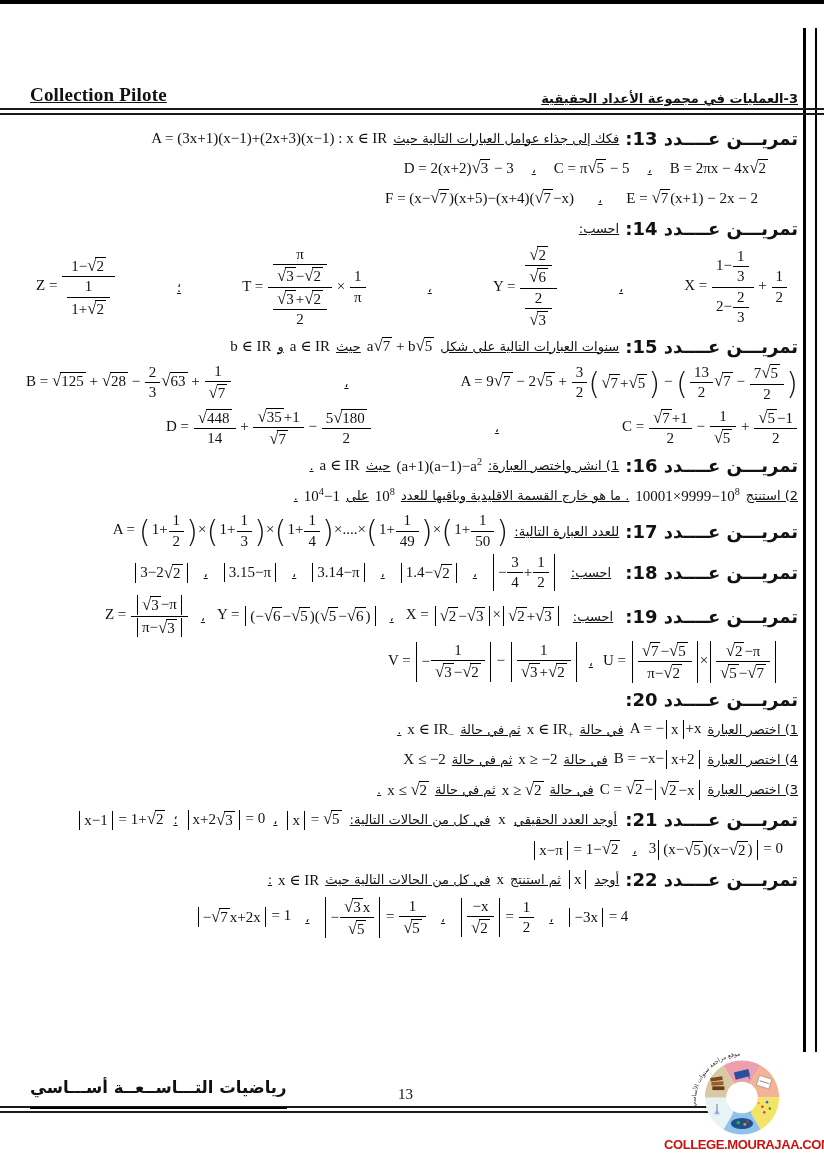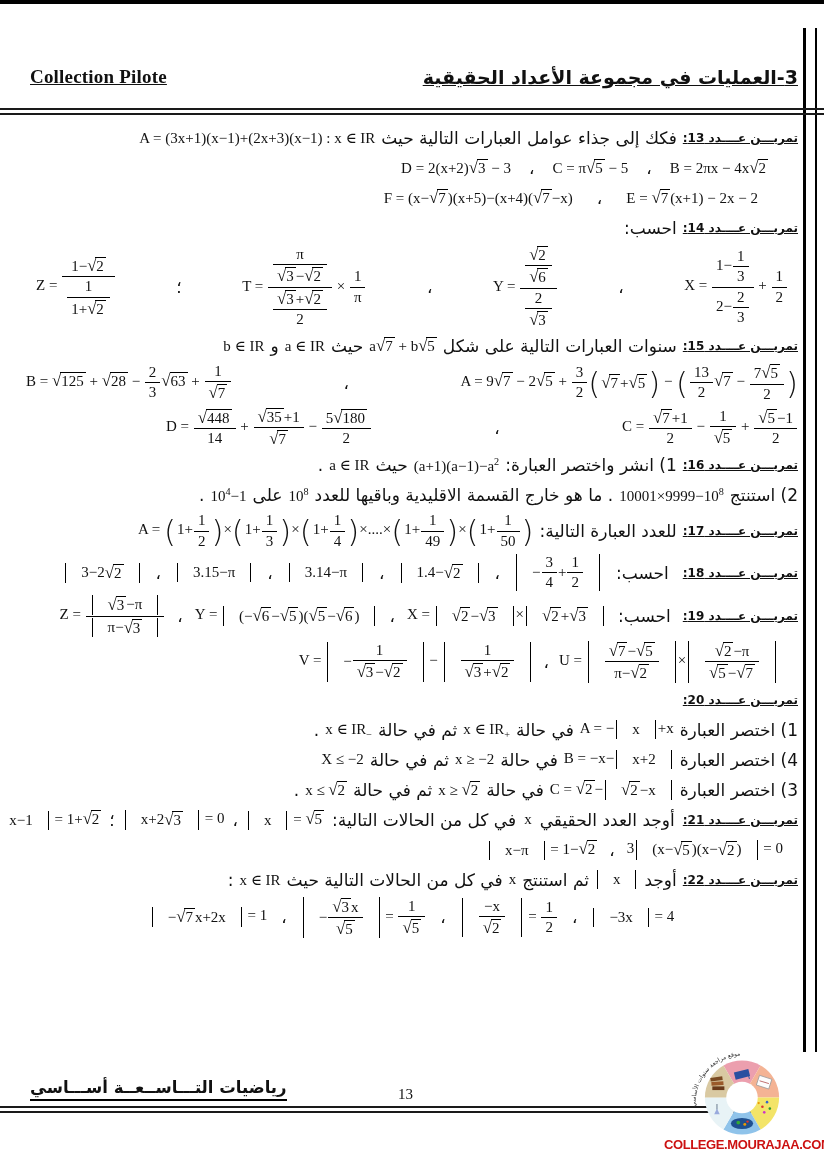--- a/index.html
+++ b/index.html
@@ -3,59 +3,59 @@
 <meta charset="utf-8">
 <style>
   html,body{margin:0;padding:0;background:#e8e8e8;}
   .page{position:relative;width:824px;height:1156px;margin:0 auto;background:#fff;overflow:hidden;
         font-family:"Liberation Serif","DejaVu Serif",serif;font-size:15px;color:#111;}
   
   .topbar{position:absolute;top:0;left:0;width:100%;height:4px;background:#000;}
   .rightbar{position:absolute;top:28px;right:7px;height:1024px;width:9px;
             border-left:3px solid #000;border-right:2px solid #000;}
   
-  .hdr{position:absolute;top:66px;left:30px;right:26px;display:flex;justify-content:space-between;
+  .hdr{position:absolute;top:84px;left:30px;right:26px;display:flex;justify-content:space-between;
        align-items:flex-end;direction:ltr;}
   .hdr-en{font-weight:bold;font-size:19px;text-decoration:underline;letter-spacing:0.2px;}
-  .hdr-ar{font-family:"DejaVu Sans",sans-serif;font-weight:bold;font-size:19px;direction:rtl;
+  .hdr-ar{font-family:"DejaVu Sans",sans-serif;font-weight:bold;font-size:13px;direction:rtl;
           text-decoration:underline;}
   .hr2{position:absolute;top:108px;left:0;width:100%;height:3px;
        border-top:2px solid #1a1a1a;border-bottom:2px solid #1a1a1a;}
   
   .content{position:absolute;top:121px;left:26px;width:772px;}
   .line{display:flex;direction:rtl;justify-content:flex-start;align-items:center;
         margin:4px 0;min-height:26px;gap:6px;}
   .line.c{justify-content:center;}
   .line.sb{justify-content:space-between;}
   .g8{gap:8px}.g10{gap:10px}.g12{gap:12px}.g14{gap:14px}.g18{gap:18px}.g24{gap:24px}
   .pr15{padding-right:15px}.pr20{padding-right:20px}.pr30{padding-right:30px}.pr40{padding-right:40px}
   .pl140{padding-left:140px}.plr10{padding:0 10px}
-  .hd{font-family:"DejaVu Sans",sans-serif;font-weight:bold;font-size:12px;
-      text-decoration:underline;white-space:nowrap;}
-  .ar{font-family:"DejaVu Sans",sans-serif;font-size:17px;white-space:nowrap;}
+  .hd{font-family:"DejaVu Sans",sans-serif;font-weight:bold;font-size:18px;
+      white-space:nowrap;}
+  .ar{font-family:"DejaVu Sans",sans-serif;font-size:13px;white-space:nowrap;text-decoration:underline;}
   .mt{direction:ltr;unicode-bidi:isolate;white-space:nowrap;display:inline-block;vertical-align:middle;}
   
   .fr{display:inline-block;vertical-align:middle;text-align:center;margin:0 1px;}
   .fr .n{display:block;border-bottom:1px solid #000;padding:0 4px 1px;line-height:1.15;}
   .fr .d{display:block;padding:1px 4px 0;line-height:1.15;}
   .sq{white-space:nowrap;}
   .sq .rd{font-size:1.12em;}
   .sq .ov{border-top:1.4px solid #000;padding:0 2px 0 1px;margin-left:-1px;}
   .ab{display:inline-flex;align-items:center;border-left:1.4px solid #000;border-right:1.4px solid #000;
-      padding:0 15px;margin:0 2px;vertical-align:middle;min-height:1.25em;}
+      padding:0 4px;margin:0 2px;vertical-align:middle;min-height:1.25em;}
   .pw{display:inline-flex;align-items:center;vertical-align:middle;}
   .pi{display:inline-block;vertical-align:middle;padding:0 1px;}
   .po,.pc{font-family:"DejaVu Sans",sans-serif;font-weight:200;font-size:2.05em;line-height:0.8;}
   sup{font-size:0.68em;} sub{font-size:0.68em;}
   
   .foot-rule{position:absolute;top:1106px;left:0;width:764px;height:3px;
              border-top:2px solid #1a1a1a;border-bottom:2px solid #1a1a1a;}
   .foot-ar{position:absolute;top:1078px;left:30px;font-family:"DejaVu Sans",sans-serif;
            font-weight:bold;font-size:16.5px;direction:rtl;border-bottom:2px solid #000;
-           padding-bottom:2px;}
+           padding-bottom:10px;}
   .pageno{position:absolute;top:1086px;left:398px;font-size:15px;}
   .logo{position:absolute;top:1040px;left:676px;width:132px;height:102px;}
   .logo-caption{position:absolute;top:1137px;left:664px;width:156px;text-align:center;
                 font-family:"Liberation Sans",sans-serif;font-weight:bold;font-size:13px;
                 letter-spacing:-0.4px;color:#c11;}
 </style>
 </head>
 <body>
 
 <div class="page">

